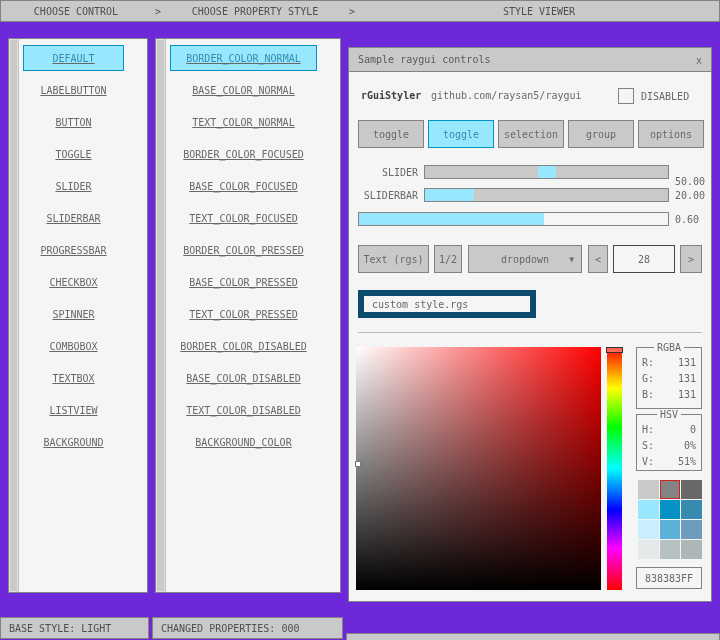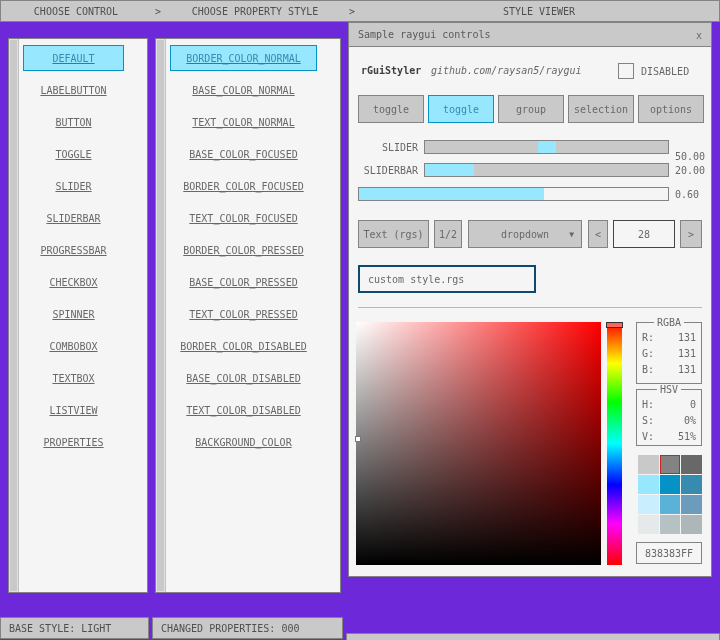--- a/index.html
+++ b/index.html
@@ -32,21 +32,21 @@
 
   .btn{position:absolute;background:#c9c9c9;border:1px solid #838383;color:#686868;display:flex;align-items:center;justify-content:center;cursor:pointer;}
   .btn-save{background:#c9effe;border-color:#5bb2d9;color:#6c9bbc;}
 
   .track{position:absolute;background:#c9c9c9;border:1px solid #838383;overflow:visible;}
   .slider-handle{position:absolute;top:0;bottom:0;width:18px;background:#97e8ff;transform:translateX(-50%);}
   .fill{position:absolute;left:0;top:0;bottom:0;background:#97e8ff;}
   .progress{background:#f5f5f5;}
 
   .valuebox{position:absolute;background:#f5f5f5;border:1px solid #454545;display:flex;align-items:center;justify-content:center;color:#686868;cursor:text;}
-  .textinput{position:absolute;background:#f5f5f5;border:2px solid #0c4a6e;color:#686868;font:inherit;padding:0 8px;}
+  .textinput{position:absolute;background:#f5f5f5;border:6px solid #0c4a6e;color:#686868;font:inherit;padding:0 8px;}
   .divider{position:absolute;border-top:1px solid #b8b8b8;}
 
   .colorpanel{position:absolute;cursor:crosshair;
     background:linear-gradient(to bottom,rgba(0,0,0,0),#000),linear-gradient(to right,#fff,#f00);}
   .color-cursor{position:absolute;width:6px;height:6px;background:#fff;border:1px solid #777;transform:translate(-50%,-50%);}
   .huebar{position:absolute;cursor:pointer;
     background:linear-gradient(to bottom,#f00 0%,#ff0 17%,#0f0 33%,#0ff 50%,#00f 67%,#f0f 83%,#f00 100%);}
   .hue-selector{position:absolute;left:-1px;right:-1px;height:6px;border:1px solid #333;background:rgba(255,255,255,.35);}
 
   .groupbox{position:absolute;border:1px solid #838383;}
@@ -84,61 +84,61 @@
       <div class="list-item">BUTTON</div>
       <div class="list-item">TOGGLE</div>
       <div class="list-item">SLIDER</div>
       <div class="list-item">SLIDERBAR</div>
       <div class="list-item">PROGRESSBAR</div>
       <div class="list-item">CHECKBOX</div>
       <div class="list-item">SPINNER</div>
       <div class="list-item">COMBOBOX</div>
       <div class="list-item">TEXTBOX</div>
       <div class="list-item">LISTVIEW</div>
-      <div class="list-item">PROPERTIES</div>
+      <div class="list-item">BACKGROUND</div>
     </div>
   </div>
 
   <div class="panel" style="left:155px;top:38px;width:186px;height:555px;">
     <div class="scrollbar">
         <div class="scroll-thumb"></div>
       </div>
     <div class="items" id="props-list">
       <div class="list-item selected">BORDER_COLOR_NORMAL</div>
       <div class="list-item">BASE_COLOR_NORMAL</div>
       <div class="list-item">TEXT_COLOR_NORMAL</div>
+      <div class="list-item">BORDER_COLOR_FOCUSED</div>
       <div class="list-item">BASE_COLOR_FOCUSED</div>
-      <div class="list-item">BORDER_COLOR_FOCUSED</div>
       <div class="list-item">TEXT_COLOR_FOCUSED</div>
       <div class="list-item">BORDER_COLOR_PRESSED</div>
       <div class="list-item">BASE_COLOR_PRESSED</div>
       <div class="list-item">TEXT_COLOR_PRESSED</div>
       <div class="list-item">BORDER_COLOR_DISABLED</div>
       <div class="list-item">BASE_COLOR_DISABLED</div>
       <div class="list-item">TEXT_COLOR_DISABLED</div>
       <div class="list-item">BACKGROUND_COLOR</div>
     </div>
   </div>
 
-  <div class="window" style="left:348px;top:22px;width:364px;height:555px;">
+  <div class="window" style="left:348px;top:47px;width:364px;height:555px;">
     <div class="titlebar">
       <span>Sample raygui controls</span>
       <span class="close-btn">x</span>
     </div>
 
     <span class="label brand" style="left:12px;top:42px;">rGuiStyler</span>
-    <span class="label" style="left:82px;top:42px;font-style:italic;">github.com/raysan5/raygui</span>
+    <span class="label" style="left:82px;top:42px;">github.com/raysan5/raygui</span>
     <span class="checkbox" style="left:269px;top:40px;"></span>
     <span class="label" style="left:292px;top:43px;">DISABLED</span>
 
     <div class="toggle-row" style="left:9px;top:72px;width:346px;height:28px;">
       <div class="toggle-btn">toggle</div>
       <div class="toggle-btn active">toggle</div>
+      <div class="toggle-btn">selection</div>
       <div class="toggle-btn">group</div>
-      <div class="toggle-btn">selection</div>
       <div class="toggle-btn">options</div>
     </div>
 
     <span class="label" style="left:9px;top:119px;width:60px;text-align:right;">SLIDER</span>
     <div class="track" style="left:75px;top:117px;width:245px;height:14px;">
       <div class="slider-handle" style="left: 50%;"></div>
     </div>
     <span class="label" style="left:326px;top:119px;margin-top:9px;">50.00</span>
 
     <span class="label" style="left:9px;top:142px;width:60px;text-align:right;">SLIDERBAR</span>

